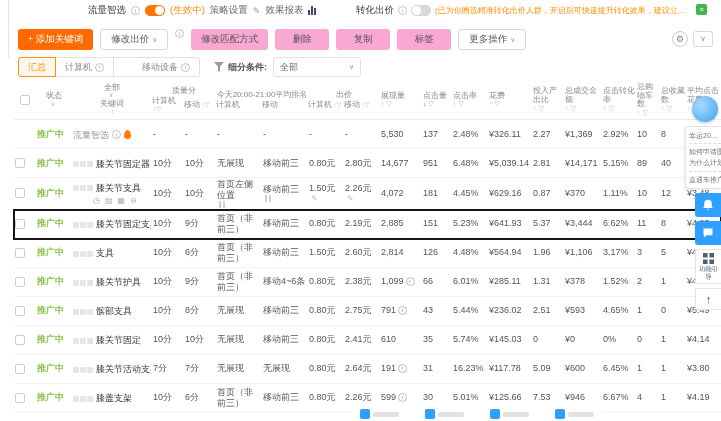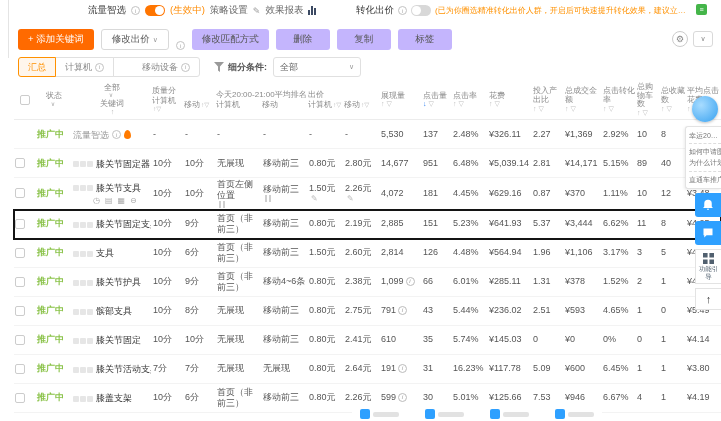--- a/index.html
+++ b/index.html
@@ -21,25 +21,25 @@
   .tb-status { color:#ff8a00; }
   .tb-link { color:#666; cursor:pointer; }
   .pencil { color:#9a9a9a; font-size:9px; }
   .chart-icon { display:inline-flex; align-items:flex-end; gap:1px; height:9px; }
   .chart-icon i { width:2px; background:#3c4a63; display:block; }
   .chart-icon i:nth-child(1){height:5px} .chart-icon i:nth-child(2){height:9px} .chart-icon i:nth-child(3){height:7px}
   .promo { color:#ff9100; font-size:8px; overflow:hidden; text-overflow:ellipsis; }
   .green-icon { position:absolute; left:696px; top:4px; width:11px; height:11px; background:#44b549; border-radius:2px; color:#fff; font-size:7px; display:flex; align-items:center; justify-content:center; }
 
   
-  .toolbar { position:absolute; top:29px; left:18px; display:flex; align-items:flex-end; gap:7px; }
+  .toolbar { position:absolute; top:29px; left:18px; display:flex; align-items:flex-start; gap:7px;font-family:Liberation Serif, serif; }
   .btn { height:21px; display:inline-flex; align-items:center; justify-content:center; padding:0 10px; font-size:9.5px; border-radius:3px; cursor:pointer; white-space:nowrap; }
   .btn.primary { background:#ff6a00; color:#fff; }
   .btn.outline { background:#fff; border:1px solid #d9d9d9; color:#555; }
-  .btn.gray { background:#c4b5fd; color:#555; min-width:54px; }
+  .btn.gray { background:#f9a8d4; color:#555; min-width:54px; }
   .caret { font-size:7px; color:#999; margin-left:3px; }
   .toolbar-right { position:absolute; top:31px; right:8px; display:flex; gap:5px; align-items:center; }
   .gear { width:16px; height:16px; border-radius:50%; border:1px solid #ccc; display:flex; align-items:center; justify-content:center; font-size:9px; color:#888; cursor:pointer; }
   .collapse-btn { width:20px; height:16px; border:1px solid #d9d9d9; border-radius:3px; font-size:7px; color:#888; display:flex; align-items:center; justify-content:center; cursor:pointer; }
 
   
   .filter-bar { position:absolute; top:57px; left:18px; display:flex; align-items:center; font-size:9px; color:#666; }
   .seg { display:flex; }
   .seg-item { height:20px; padding:0 9px; border:1px solid #e0e0e0; display:flex; align-items:center; gap:3px; background:#fff; color:#888; cursor:pointer; }
   .seg-item + .seg-item { margin-left:-1px; }
@@ -50,21 +50,21 @@
   .cond-label { color:#555;font-weight:bold; }
   .select-box { margin-left:6px; width:88px; height:20px; border:1px solid #e0e0e0; border-radius:3px; display:flex; align-items:center; justify-content:space-between; padding:0 6px; color:#666; background:#fff; cursor:pointer; }
 
   
   .table { position:absolute; top:80px; left:14px; width:707px;
     --cols: 22px 36px 80px 32px 32px 46px 46px 36px 36px 42px 30px 36px 44px 32px 38px 34px 24px 26px 34px; }
   .thead { display:grid; grid-template-columns:var(--cols); align-items:center; border-bottom:1px solid #ececec; min-height:40px; font-size:8px; color:#8a8a8a; }
   .th { display:flex; align-items:center; padding:2px 1px; flex-wrap:wrap; line-height:1.15;flex-direction:column; }
   .hcaret { font-size:6px; color:#aaa; margin:0 4px 0 2px; }
   .sort-up { color:#b5b5b5; font-size:7px; margin-left:1px; }
-  .group { grid-column:span 2; display:flex; flex-direction:column; justify-content:center; align-items:stretch; padding:1px 0; }
+  .group { grid-column:span 2; display:flex; flex-direction:column; justify-content:center; align-items:stretch; padding:1px 0;text-align:center; }
   .g-label { line-height:1.15; margin-bottom:1px; }
   .g-subs { display:grid; grid-template-columns:1fr 1fr; }
   .g-subs .sub { display:flex; align-items:center; flex-wrap:wrap; cursor:pointer; }
   .s-ic { color:#bfbfbf; font-size:6.5px; margin-left:1px; }
   .metric { flex-direction:column; align-items:flex-start; justify-content:center; display:flex; cursor:pointer; }
   .m-label { line-height:1.1; }
   .m-sort { color:#bfbfbf; font-size:7px; display:flex; gap:2px; line-height:1; }
   .metric.active .arr { color:#2d7ff0; font-weight:bold; }
 
   #table-body .row { display:grid; grid-template-columns:var(--cols); align-items:center; min-height:29px; border-bottom:1px solid #f3f3f3; font-size:9px; color:#555; position:relative; background:#fff; }
@@ -147,20 +147,24 @@
   <span class="btn primary">+ 添加关键词</span>
   <span class="btn outline">
       <span>修改出价</span>
       <span class="caret">∨</span>
     </span>
   <i class="info-dot">i</i>
   <span class="btn gray">修改匹配方式</span>
   <span class="btn gray">删除</span>
   <span class="btn gray">复制</span>
   <span class="btn gray">标签</span>
+  <span class="btn outline">
+      <span>更多操作</span>
+      <span class="caret">∨</span>
+    </span>
 </div>
 <div class="toolbar-right">
   <span class="gear">⚙</span>
   <span class="collapse-btn">∨</span>
 </div>
 
 <div class="filter-bar">
   <div class="seg">
     <span class="seg-item active">
         <span>汇总</span>

